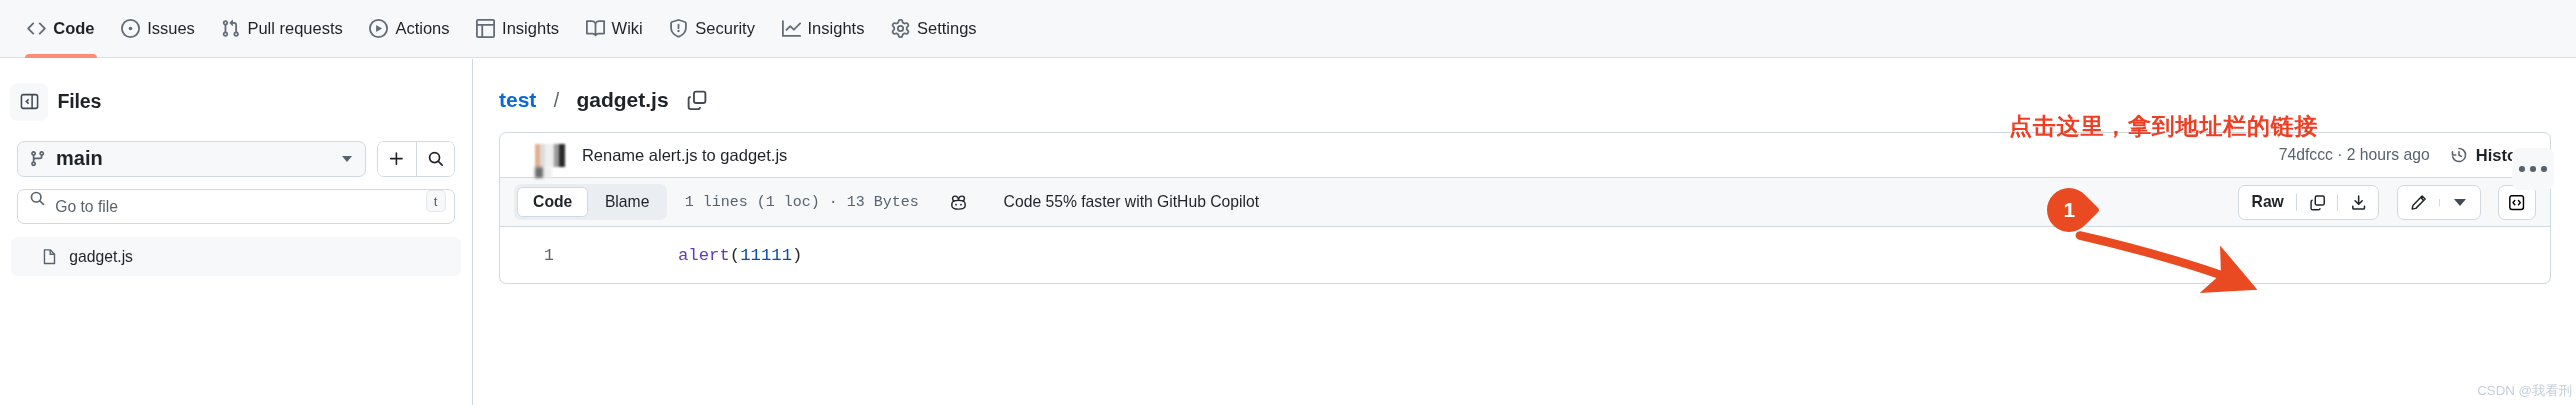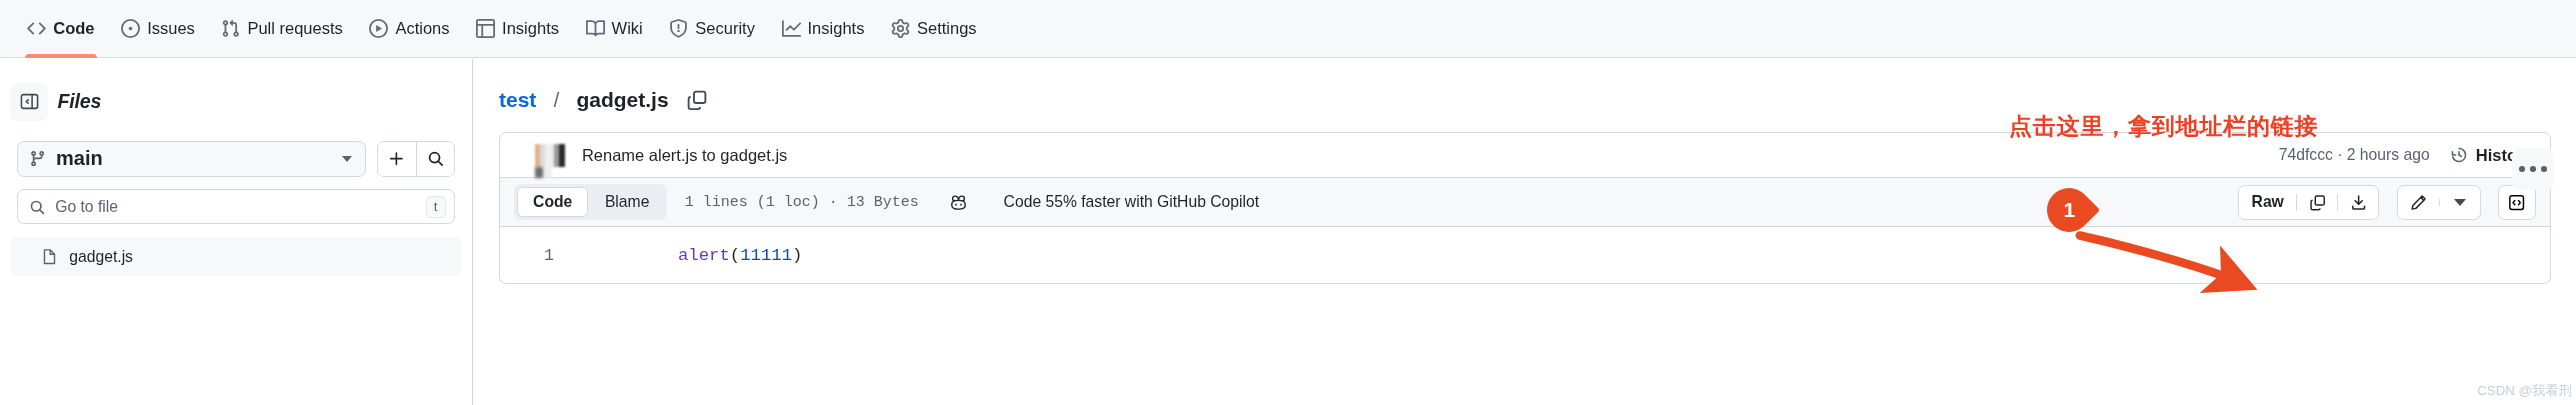--- a/index.html
+++ b/index.html
@@ -41,21 +41,21 @@
 
   
   .sidebar {
     position: absolute; top: 59px; left: 0;
     width: 473px; height: 346px;
     background: #ffffff;
     border-right: 0.8px solid #d1d9e0;
   }
   .files-header {
     display: flex; align-items: center;
-    gap: 9.4px; padding: 23.5px 0 0 10.2px; font-style: italic;
+    gap: 9.4px; padding: 23.5px 0 0 10.2px;
   }
   .panel-toggle {
     width: 38px; height: 38px; border-radius: 7.8px;
     background: #f6f8fa;
     display: flex; align-items: center; justify-content: center;
     cursor: pointer; color: #414a53;
   }
   .panel-toggle svg { width: 19px; height: 19px; display: block; }
   .files-title { font-size: 19.6px; font-weight: 700; color: #1f2328; letter-spacing: -0.2px; }
 
@@ -79,21 +79,21 @@
     width: 38px; display: flex; align-items: center; justify-content: center;
     cursor: pointer; color: #1f2328; background: #fff;
   }
   .icon-pair .ip-btn + .ip-btn { border-left: 0.8px solid #d1d9e0; }
   .icon-pair svg { display: block; width: 17.3px; height: 17.3px; }
 
   .gotofile {
     margin: 12.6px 17.3px 0 17.3px; height: 35px;
     border: 0.8px solid #d1d9e0; border-radius: 7px;
     background: #ffffff;
-    display: flex; align-items: center; gap: 9.4px; padding: 0 7.8px 0 11px;
+    display: flex; gap: 9.4px; padding: 0 7.8px 0 11px;
     cursor: text;
   }
   .gotofile .search-ic { width: 16.5px; height: 16.5px; color: #59636e; flex: 0 0 16.5px; }
   .gotofile .search-ic svg { display: block; width: 16.5px; height: 16.5px; }
   .gotofile input {
     flex: 1 1 auto; border: 0; outline: none; background: transparent;
     font-size: 15.7px; color: #1f2328; font-family: inherit;
   }
   .gotofile input::placeholder { color: #59636e; }
   .kbd {

